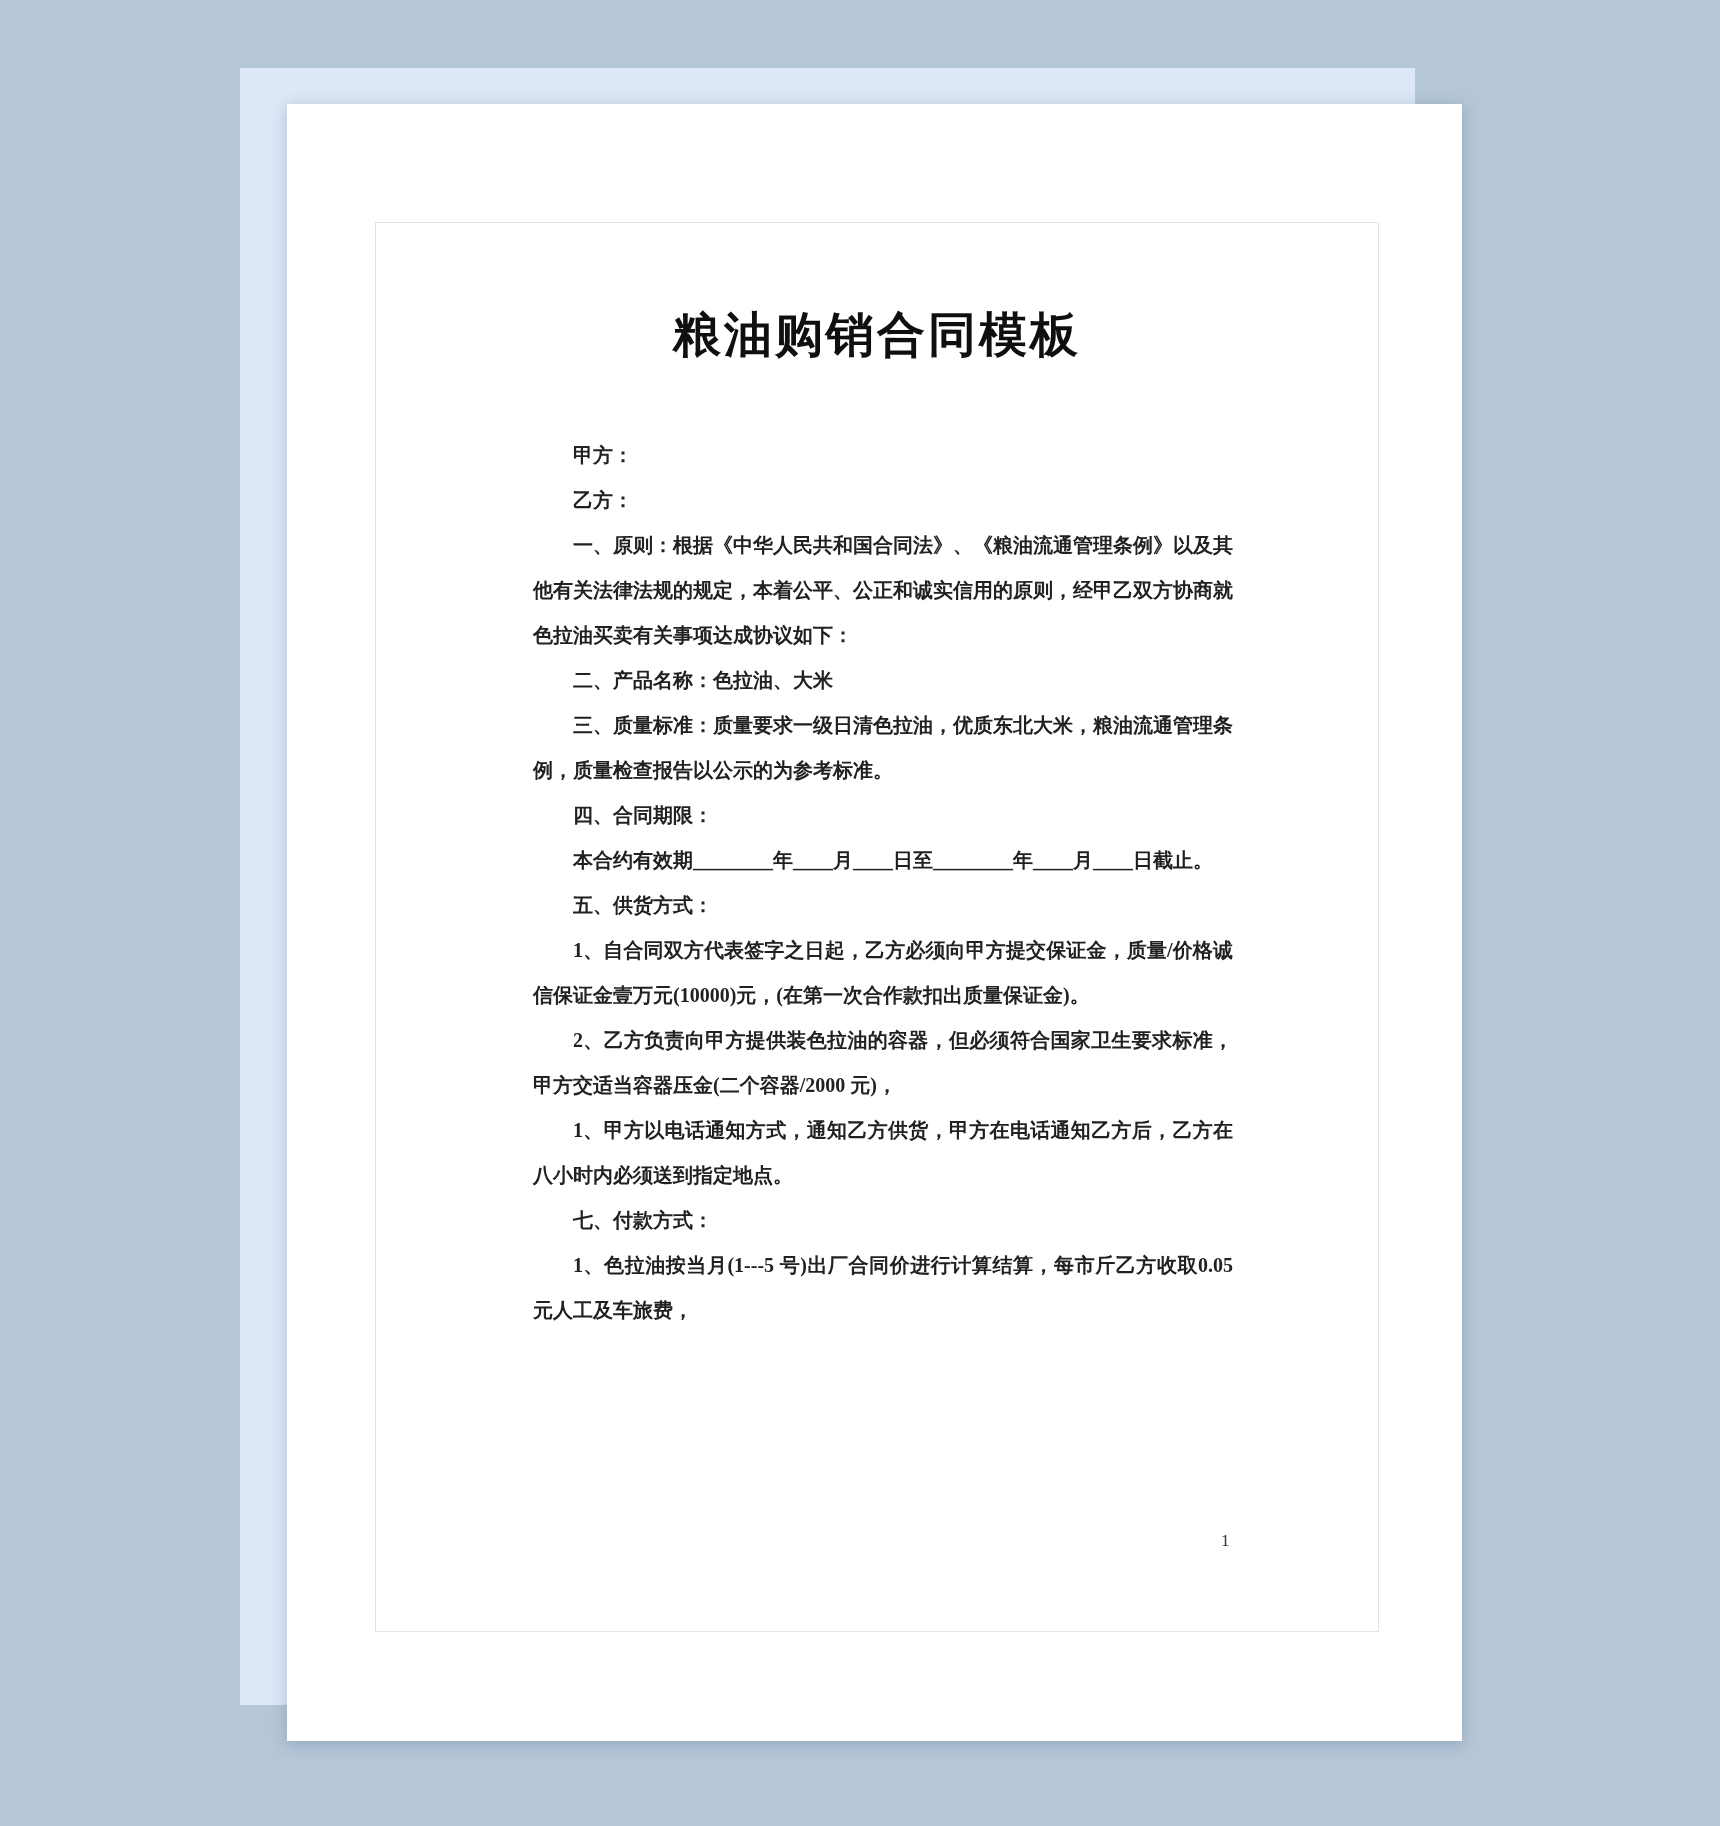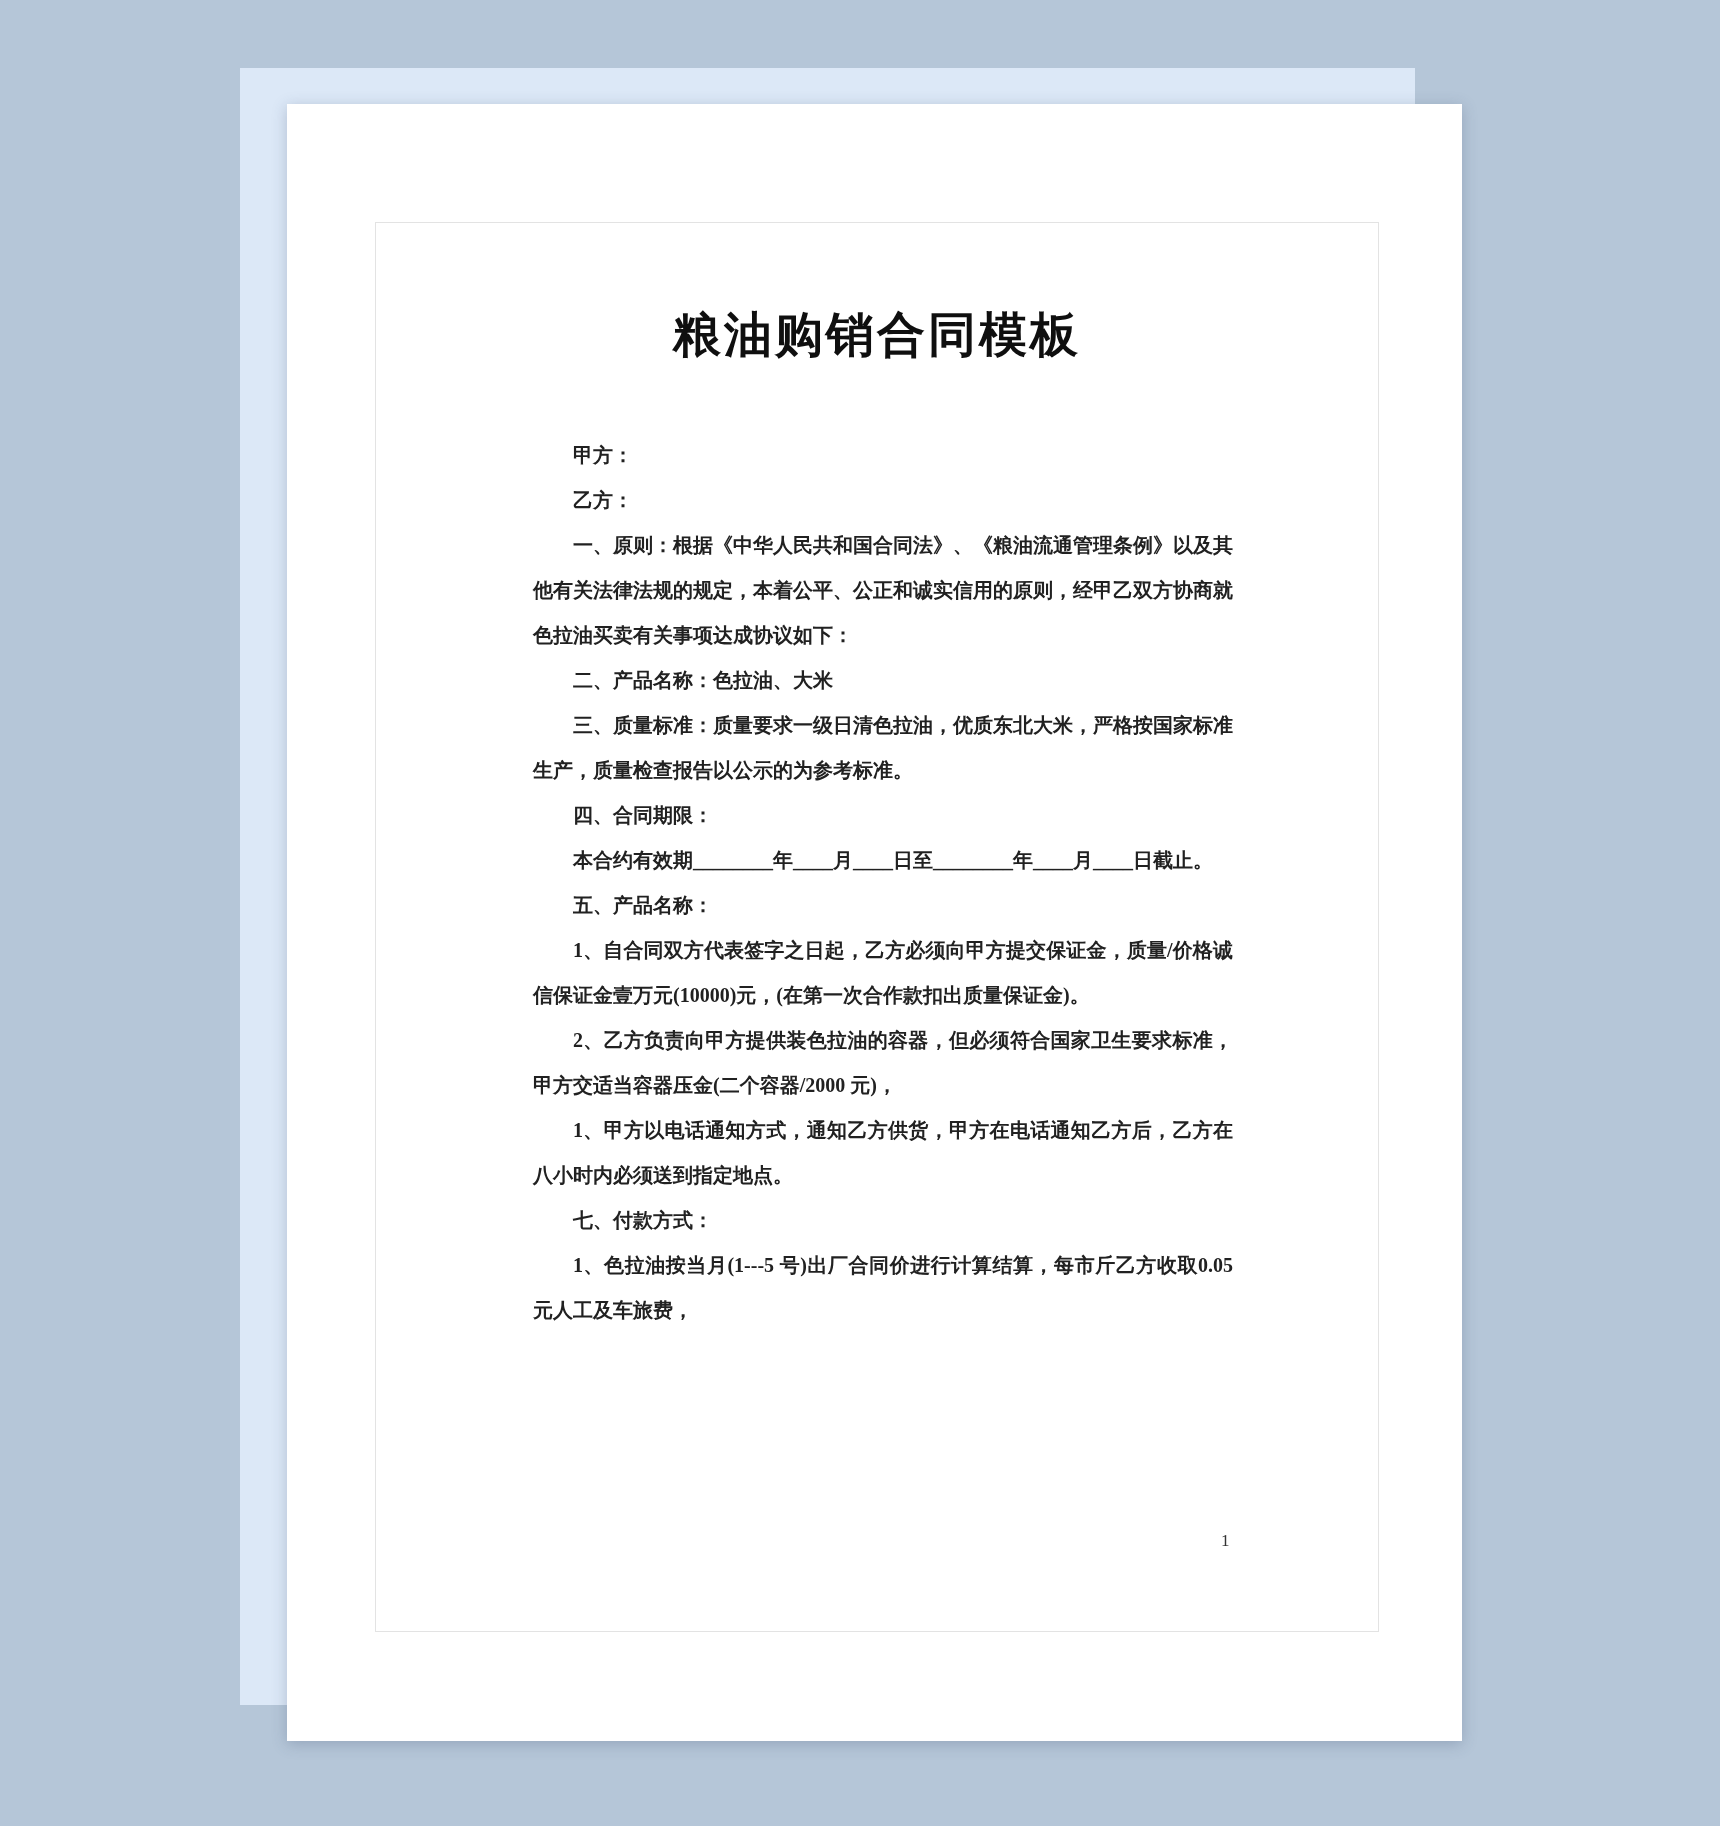--- a/index.html
+++ b/index.html
@@ -78,24 +78,24 @@
 <div class="back-sheet"></div>
 
 <div class="page">
   <div class="content-box">
     <h1 class="doc-title">粮油购销合同模板</h1>
     <div class="doc-body">
         <p class="para">甲方：</p>
         <p class="para">乙方：</p>
         <p class="para">一、原则：根据《中华人民共和国合同法》、《粮油流通管理条例》以及其他有关法律法规的规定，本着公平、公正和诚实信用的原则，经甲乙双方协商就色拉油买卖有关事项达成协议如下：</p>
         <p class="para">二、产品名称：色拉油、大米</p>
-        <p class="para">三、质量标准：质量要求一级日清色拉油，优质东北大米，严格按国家标准生产，质量检查报告以公示的为参考标准。</p>
+        <p class="para">三、质量标准：质量要求一级日清色拉油，优质东北大米，粮油流通管理条例，质量检查报告以公示的为参考标准。</p>
         <p class="para">四、合同期限：</p>
         <p class="para">本合约有效期________年____月____日至________年____月____日截止。</p>
-        <p class="para">五、产品名称：</p>
+        <p class="para">五、供货方式：</p>
         <p class="para">1、自合同双方代表签字之日起，乙方必须向甲方提交保证金，质量/价格诚信保证金壹万元(10000)元，(在第一次合作款扣出质量保证金)。</p>
         <p class="para">2、乙方负责向甲方提供装色拉油的容器，但必须符合国家卫生要求标准，甲方交适当容器压金(二个容器/2000 元)，</p>
         <p class="para">1、甲方以电话通知方式，通知乙方供货，甲方在电话通知乙方后，乙方在八小时内必须送到指定地点。</p>
         <p class="para">七、付款方式：</p>
         <p class="para">1、色拉油按当月(1---5 号)出厂合同价进行计算结算，每市斤乙方收取0.05 元人工及车旅费，</p>
       </div>
     <div class="page-number">1</div>
   </div>
 </div>
 

